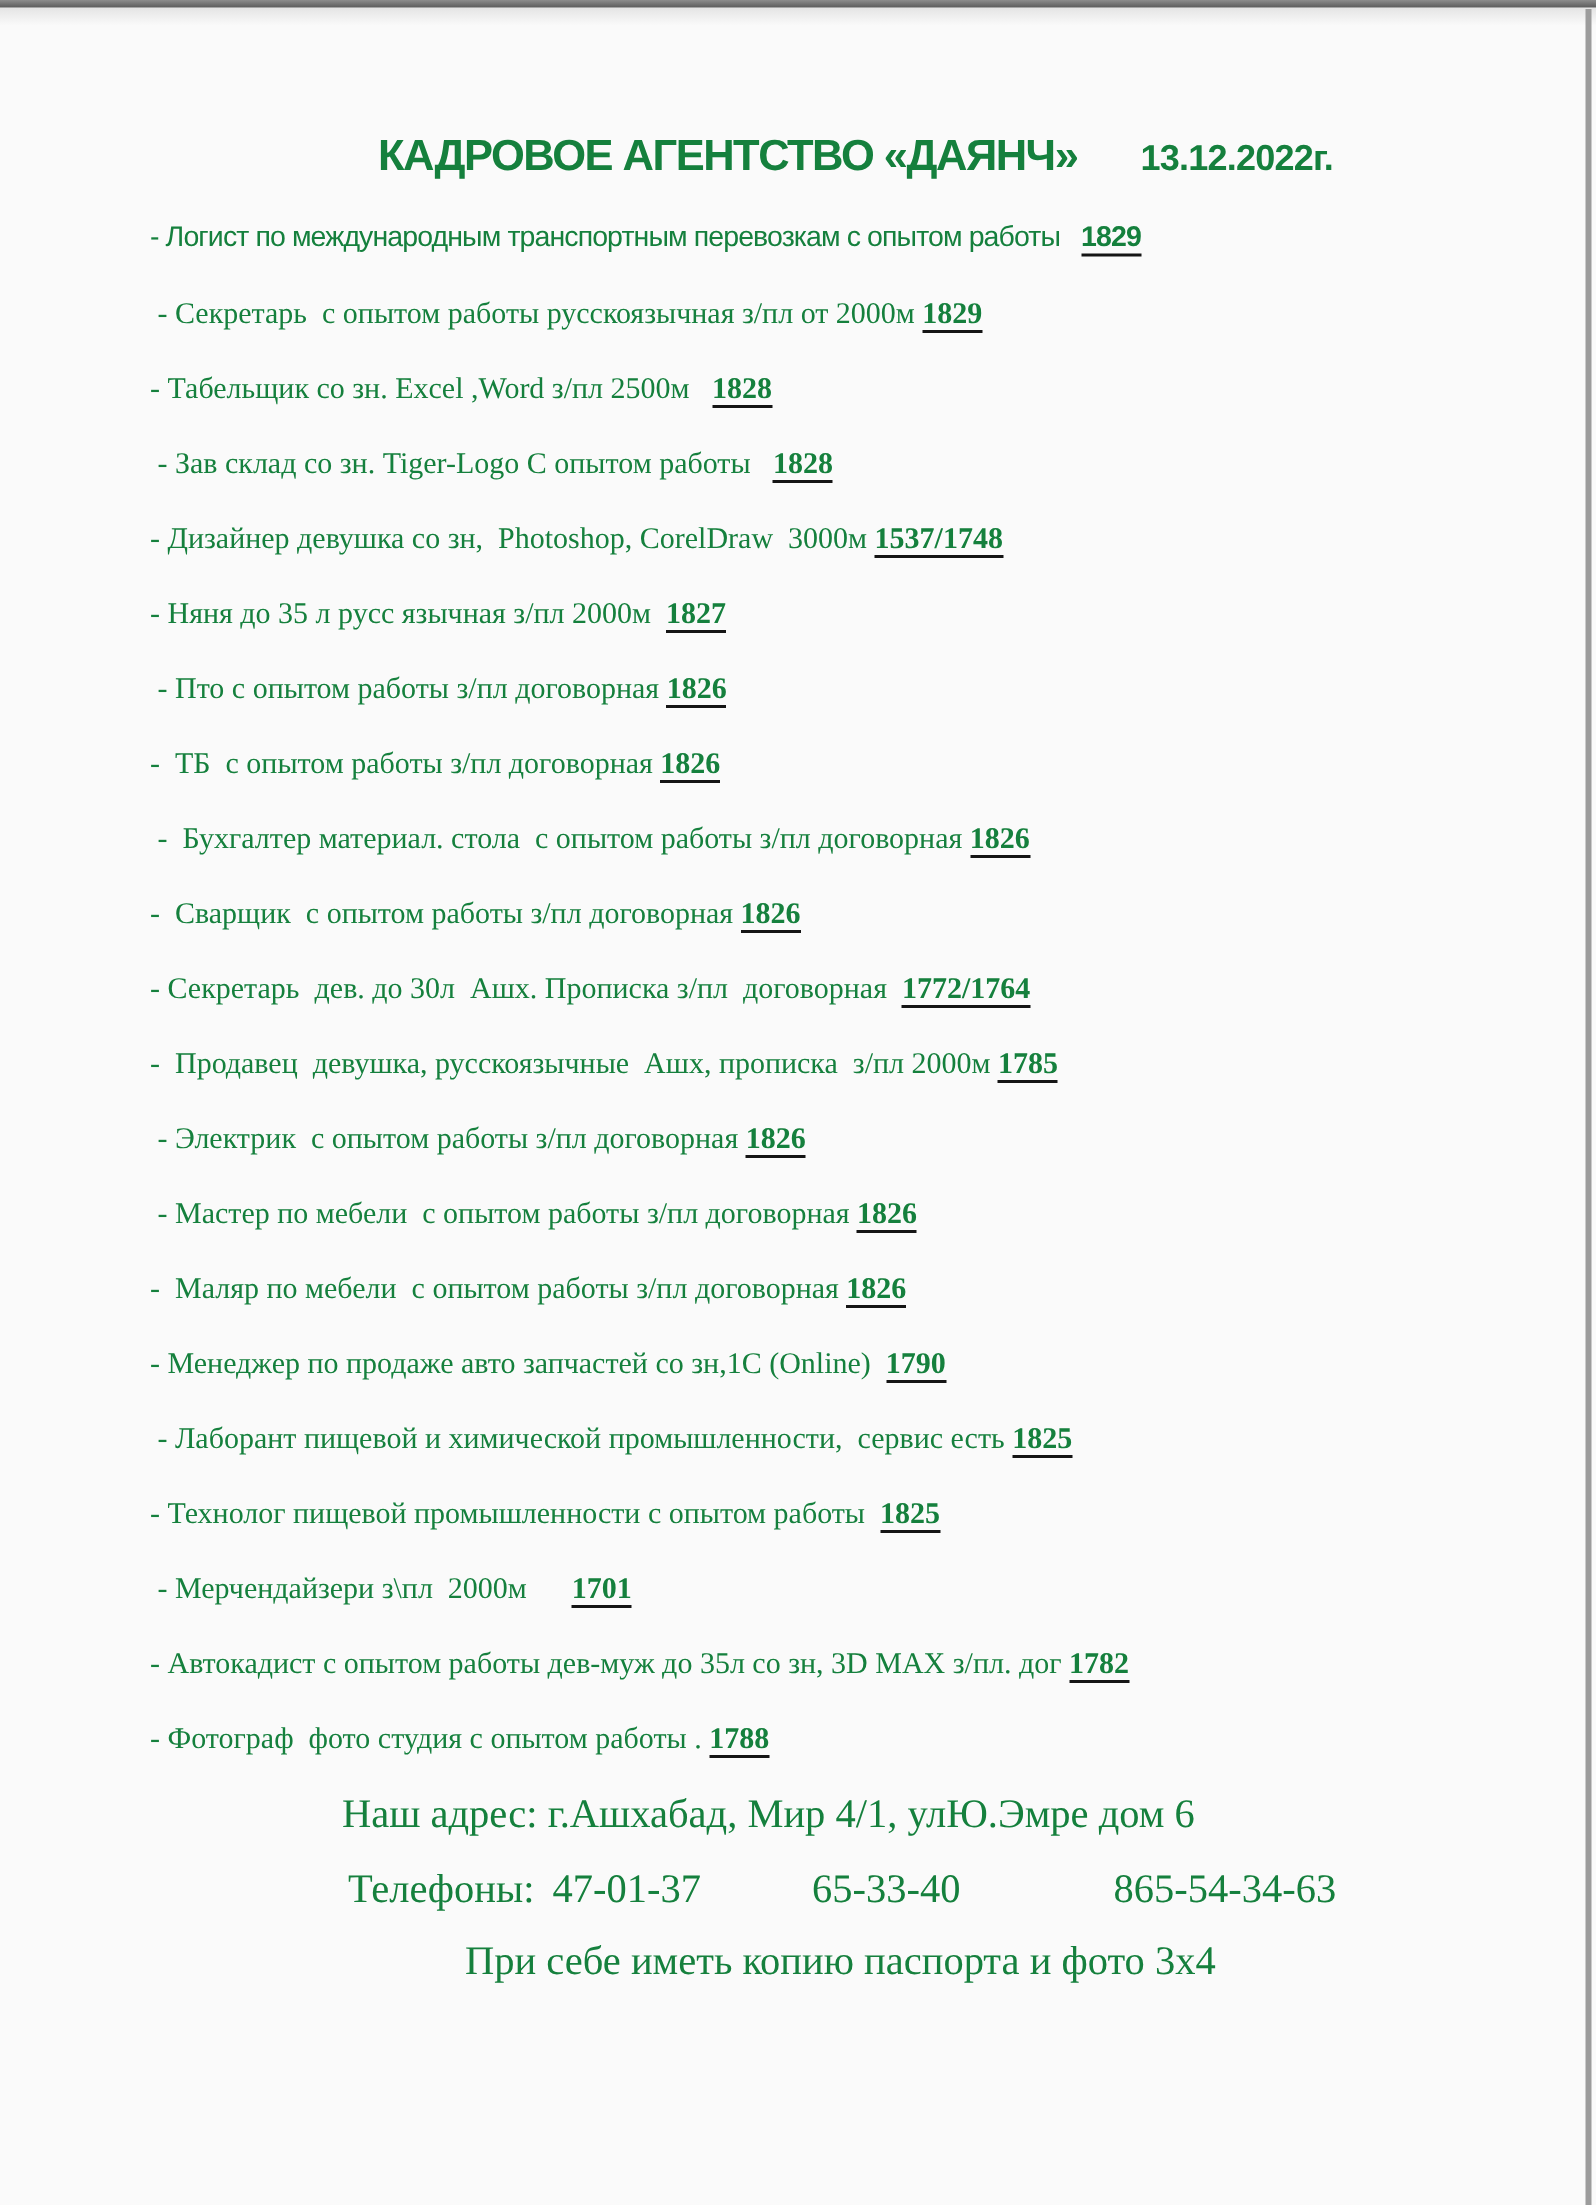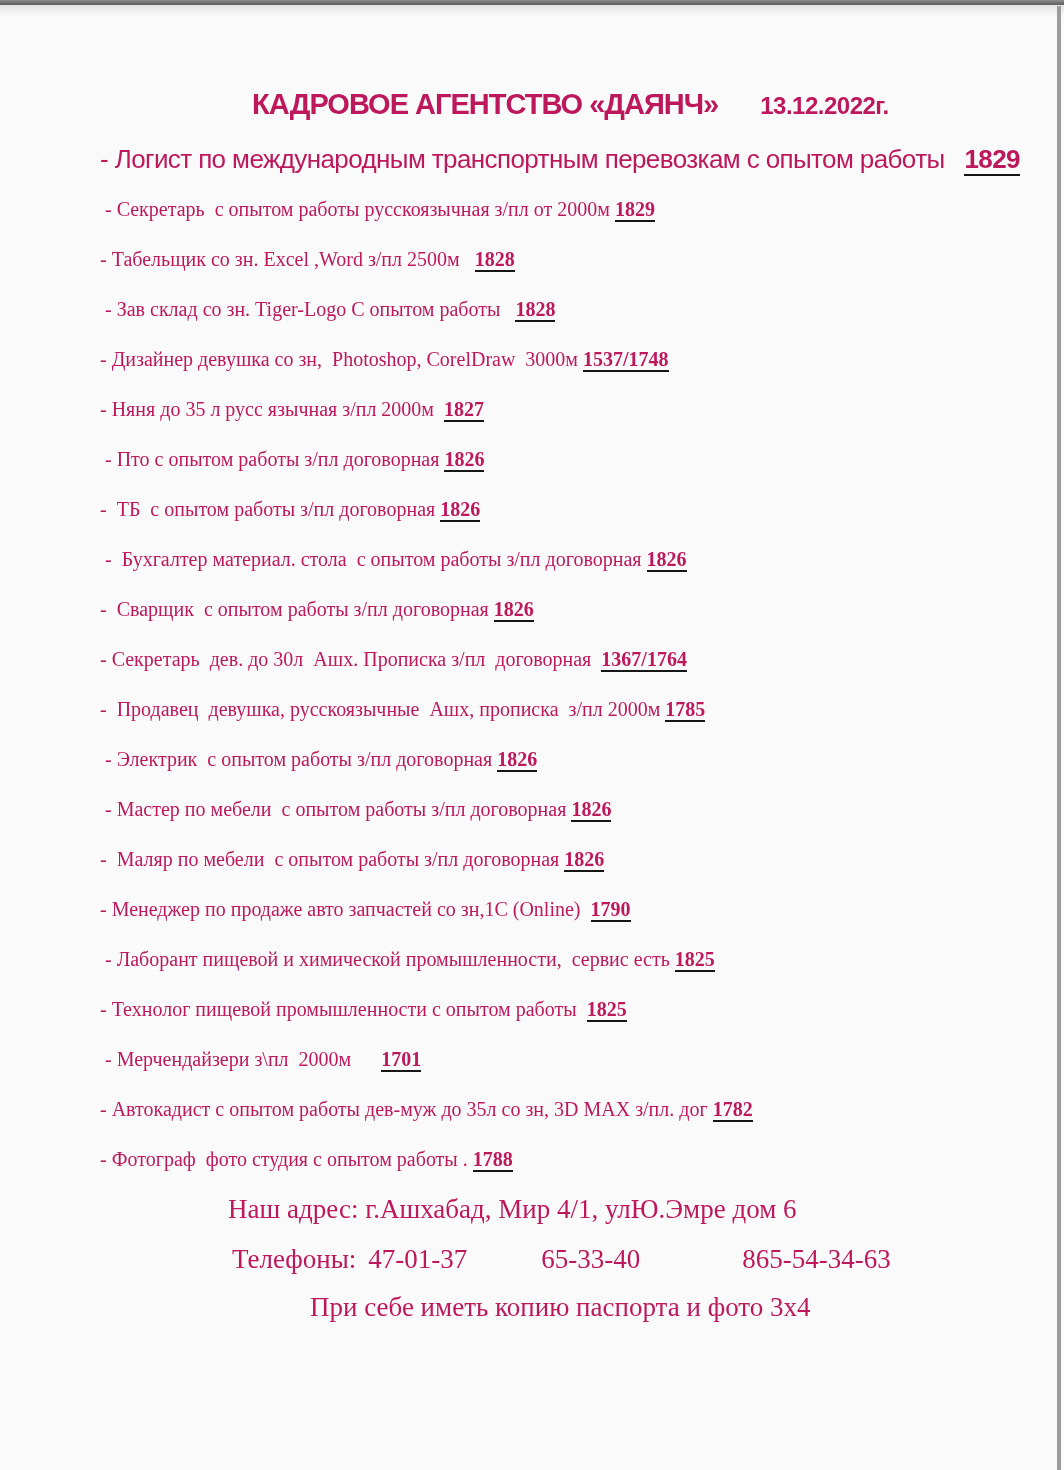--- a/index.html
+++ b/index.html
@@ -2,21 +2,21 @@
 <html><head>
 <meta charset="utf-8">
 <style>
   html, body { margin: 0; padding: 0; background: #ffffff; }
   .page {
     position: relative;
     width: 1064px;
     height: 1470px;
     background: #fafafa;
     overflow: hidden;
-    color: #be185d;
+    color: #15803d;
     font-family: "Liberation Serif", serif;
   }
   .top-edge {
     position: absolute; top: 0; left: 0;
     width: 100%; height: 5px;
     background: linear-gradient(180deg, #8d8d8d 0%, #5c5c5c 100%);
     z-index: 3;
   }
   .top-fade {
     position: absolute; top: 5px; left: 0;
@@ -50,21 +50,21 @@
   .date  { font-size: 24px; margin-left: 42px; letter-spacing: -0.5px; }
   .vacancies { margin-top: 8px; }
   .row {
     height: 50px;
     line-height: 50px;
     font-size: 20px;
     white-space: pre;
   }
   .row.sans {
     font-family: "Liberation Sans", sans-serif;
-    font-size: 26px;
+    font-size: 19px;
     letter-spacing: -0.6px;
   }
   .code {
     font-weight: bold;
     border-bottom: 2.5px solid #151515;
   }
   .footer-line {
     height: 50px;
     line-height: 50px;
     font-size: 27px;
@@ -95,21 +95,21 @@
         <div class="row sans"><span class="txt">- Логист по международным транспортным перевозкам с опытом работы   </span><span class="code">1829</span></div>
         <div class="row"><span class="txt"> - Секретарь  с опытом работы русскоязычная з/пл от 2000м </span><span class="code">1829</span></div>
         <div class="row"><span class="txt">- Табельщик со зн. Excel ,Word з/пл 2500м   </span><span class="code">1828</span></div>
         <div class="row"><span class="txt"> - Зав склад со зн. Tiger-Logo С опытом работы   </span><span class="code">1828</span></div>
         <div class="row"><span class="txt">- Дизайнер девушка со зн,  Photoshop, CorelDraw  3000м </span><span class="code">1537/1748</span></div>
         <div class="row"><span class="txt">- Няня до 35 л русс язычная з/пл 2000м  </span><span class="code">1827</span></div>
         <div class="row"><span class="txt"> - Пто с опытом работы з/пл договорная </span><span class="code">1826</span></div>
         <div class="row"><span class="txt">-  ТБ  с опытом работы з/пл договорная </span><span class="code">1826</span></div>
         <div class="row"><span class="txt"> -  Бухгалтер материал. стола  с опытом работы з/пл договорная </span><span class="code">1826</span></div>
         <div class="row"><span class="txt">-  Сварщик  с опытом работы з/пл договорная </span><span class="code">1826</span></div>
-        <div class="row"><span class="txt">- Секретарь  дев. до 30л  Ашх. Прописка з/пл  договорная  </span><span class="code">1367/1764</span></div>
+        <div class="row"><span class="txt">- Секретарь  дев. до 30л  Ашх. Прописка з/пл  договорная  </span><span class="code">1772/1764</span></div>
         <div class="row"><span class="txt">-  Продавец  девушка, русскоязычные  Ашх, прописка  з/пл 2000м </span><span class="code">1785</span></div>
         <div class="row"><span class="txt"> - Электрик  с опытом работы з/пл договорная </span><span class="code">1826</span></div>
         <div class="row"><span class="txt"> - Мастер по мебели  с опытом работы з/пл договорная </span><span class="code">1826</span></div>
         <div class="row"><span class="txt">-  Маляр по мебели  с опытом работы з/пл договорная </span><span class="code">1826</span></div>
         <div class="row"><span class="txt">- Менеджер по продаже авто запчастей со зн,1С (Online)  </span><span class="code">1790</span></div>
         <div class="row"><span class="txt"> - Лаборант пищевой и химической промышленности,  сервис есть </span><span class="code">1825</span></div>
         <div class="row"><span class="txt">- Технолог пищевой промышленности с опытом работы  </span><span class="code">1825</span></div>
         <div class="row"><span class="txt"> - Мерчендайзери з\пл  2000м      </span><span class="code">1701</span></div>
         <div class="row"><span class="txt">- Автокадист с опытом работы дев-муж до 35л со зн, 3D MAX з/пл. дог </span><span class="code">1782</span></div>
         <div class="row"><span class="txt">- Фотограф  фото студия с опытом работы . </span><span class="code">1788</span></div>

